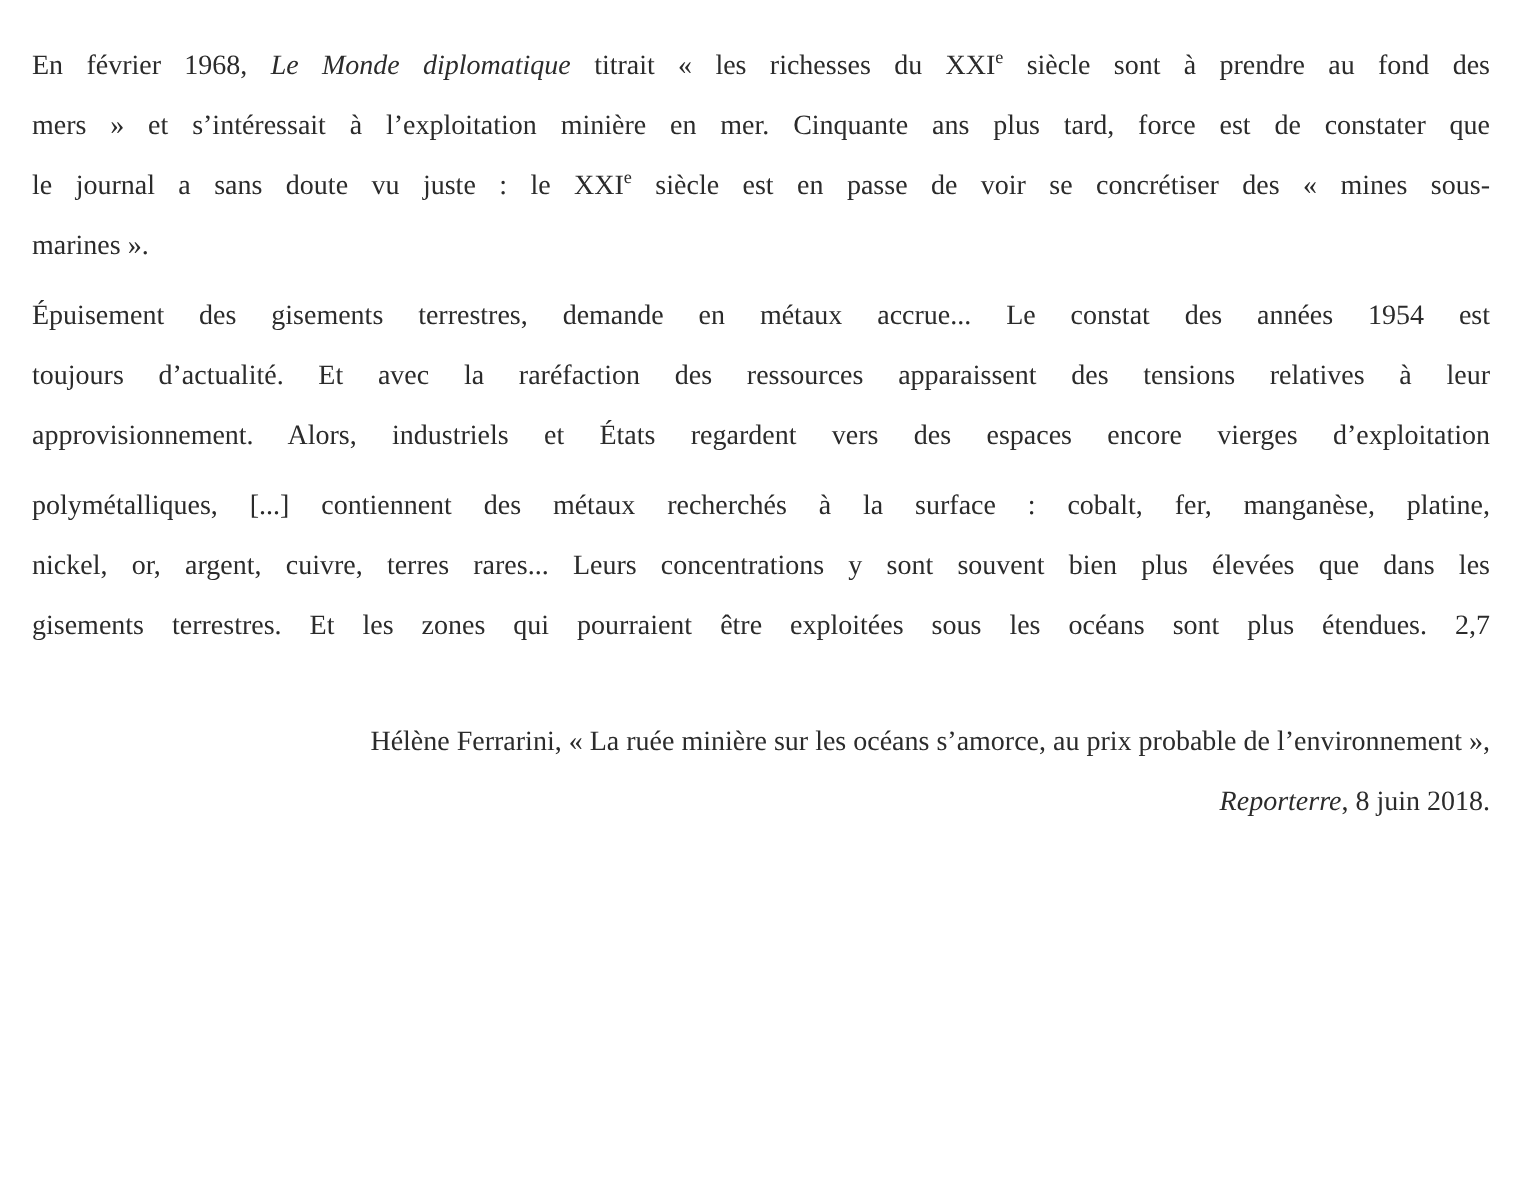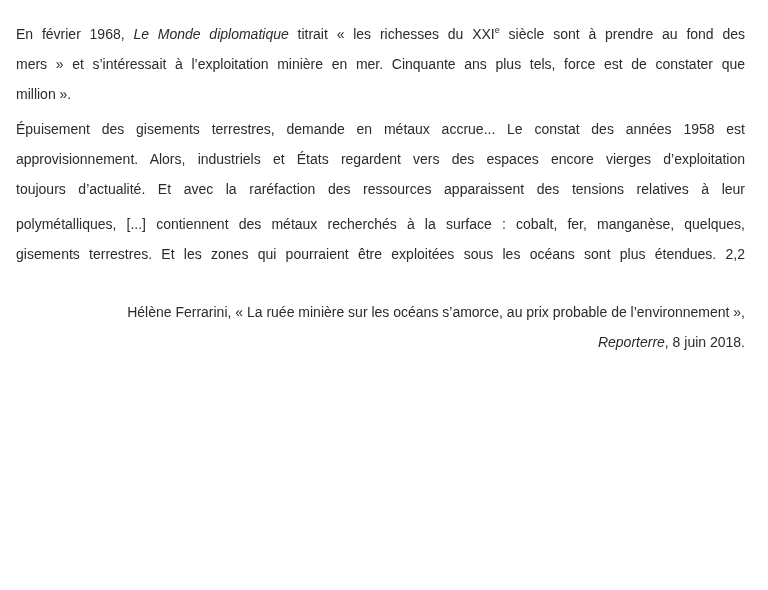--- a/index.html
+++ b/index.html
@@ -8,21 +8,21 @@
     background: #ffffff;
   }
   .page {
     position: relative;
     width: 768px;
     height: 590px;
     background: #ffffff;
     box-sizing: border-box;
     padding: 19px 23px 0 16px;
     overflow: hidden;
-    font-family: Liberation Sans, sans-serif;
+    font-family: Liberation Serif, serif;
     font-size: 14px;
     color: #2b2b2b;
   }
   .para {
     margin: 0 0 5px 0;
   }
   .line {
     height: 30px;
     line-height: 30px;
     overflow: hidden;
@@ -49,31 +49,33 @@
   }
 </style>
 </head>
 <body>
 
 <main class="page">
   <article class="article">
     <section>
         <div class="para">
           <div class="line justify"><span>En février 1968, </span><span class="it">Le Monde diplomatique</span><span> titrait « les richesses du XXI</span><sup class="sup">e</sup><span> siècle sont à prendre au fond des</span></div>
-          <div class="line justify"><span>mers » et s’intéressait à l’exploitation minière en mer. Cinquante ans plus tels, force est de constater que</span></div>
-          <div class="line"><span>million ».</span></div>
+          <div class="line justify"><span>mers » et s’intéressait à l’exploitation minière en mer. Cinquante ans plus tard, force est de constater que</span></div>
+          <div class="line justify"><span>le journal a sans doute vu juste : le XXI</span><sup class="sup">e</sup><span> siècle est en passe de voir se concrétiser des « mines sous-</span></div>
+          <div class="line"><span>marines ».</span></div>
         </div>
         <div class="para">
-          <div class="line justify"><span>Épuisement des gisements terrestres, demande en métaux accrue... Le constat des années 1958 est</span></div>
+          <div class="line justify"><span>Épuisement des gisements terrestres, demande en métaux accrue... Le constat des années 1954 est</span></div>
+          <div class="line justify"><span>toujours d’actualité. Et avec la raréfaction des ressources apparaissent des tensions relatives à leur</span></div>
           <div class="line justify"><span>approvisionnement. Alors, industriels et États regardent vers des espaces encore vierges d’exploitation</span></div>
-          <div class="line justify"><span>toujours d’actualité. Et avec la raréfaction des ressources apparaissent des tensions relatives à leur</span></div>
         </div>
         <div class="para">
-          <div class="line justify"><span>polymétalliques, [...] contiennent des métaux recherchés à la surface : cobalt, fer, manganèse, quelques,</span></div>
-          <div class="line justify"><span>gisements terrestres. Et les zones qui pourraient être exploitées sous les océans sont plus étendues. 2,2</span></div>
+          <div class="line justify"><span>polymétalliques, [...] contiennent des métaux recherchés à la surface : cobalt, fer, manganèse, platine,</span></div>
+          <div class="line justify"><span>nickel, or, argent, cuivre, terres rares... Leurs concentrations y sont souvent bien plus élevées que dans les</span></div>
+          <div class="line justify"><span>gisements terrestres. Et les zones qui pourraient être exploitées sous les océans sont plus étendues. 2,7</span></div>
         </div>
       </section>
     <footer class="citation">
         <div class="line"><span>Hélène Ferrarini, « La ruée minière sur les océans s’amorce, au prix probable de l’environnement »,</span></div>
         <div class="line"><span class="it">Reporterre</span><span>, 8 juin 2018.</span></div>
       </footer>
   </article>
 </main>
 
 </body></html>

